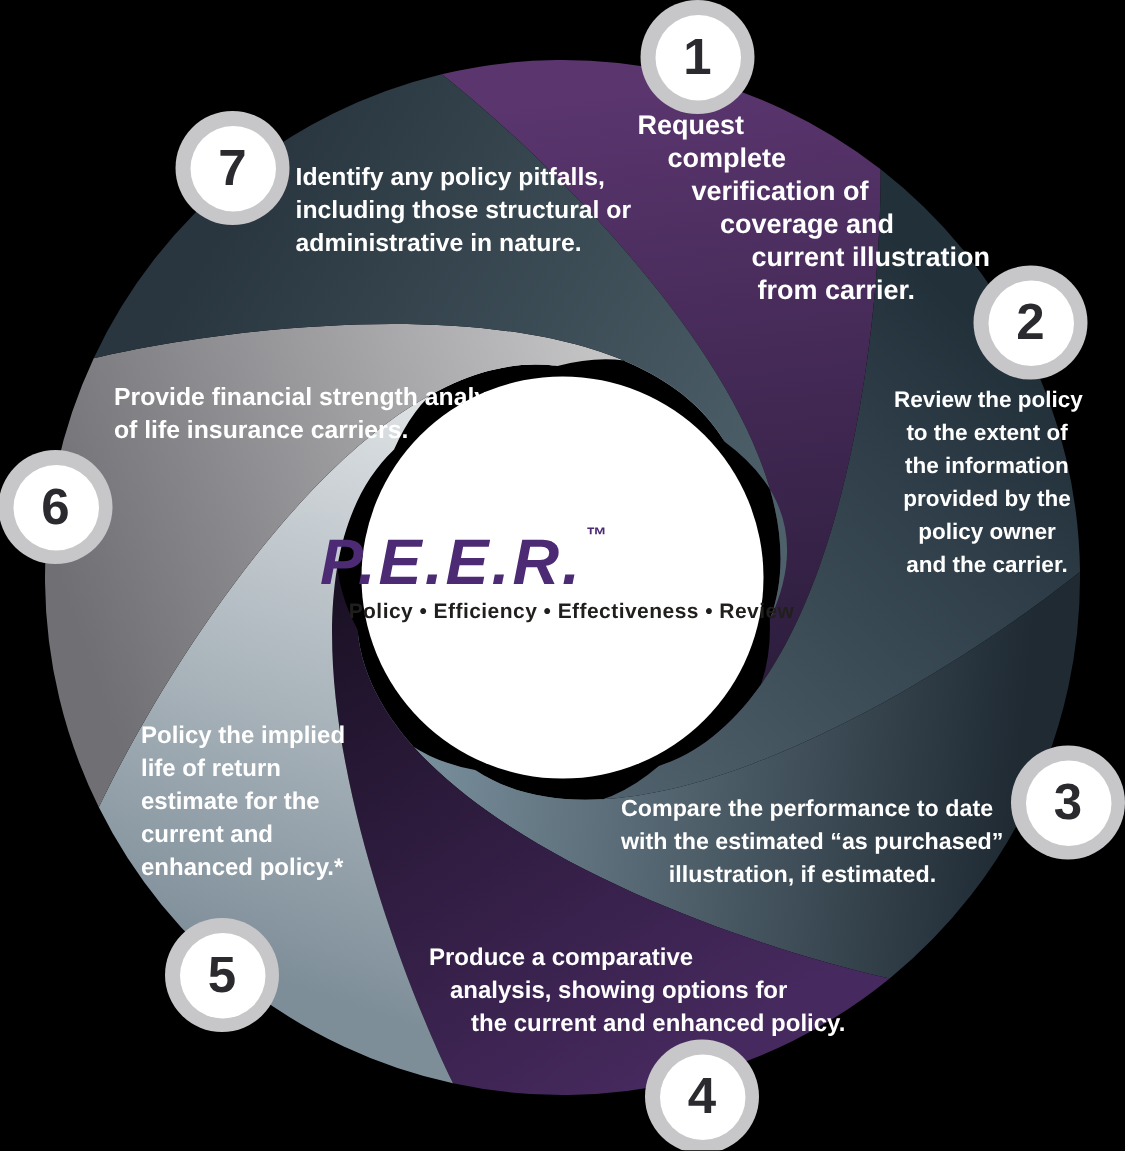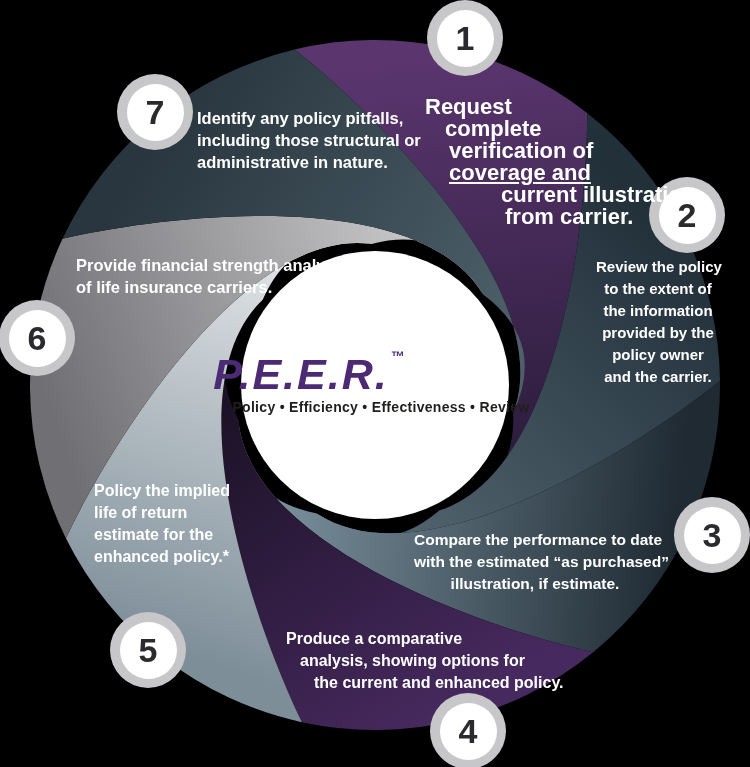--- a/index.html
+++ b/index.html
@@ -26,24 +26,24 @@
   .badge-2{left:649px;top:177px;}
   .badge-3{left:674px;top:497px;}
   .badge-4{left:430px;top:693px;}
   .badge-5{left:110px;top:612px;}
   .badge-6{left:-1px;top:300px;}
   .badge-7{left:117px;top:74px;}
 
   
   .seg{position:absolute;color:#ffffff;font-weight:bold;}
   .seg .line{white-space:nowrap;}
-  .seg-1{left:425px;top:96px;font-size:22px;line-height:22px;}
+  .seg-1{left:425px;top:72px;font-size:18px;line-height:22px;}
   .seg-1 .line:nth-child(2){margin-left:20px;}
-  .seg-1 .line:nth-child(3){margin-left:24px;}
-  .seg-1 .line:nth-child(4){margin-left:24px;text-decoration:underline;}
+  .seg-1 .line:nth-child(3){margin-left:36px;}
+  .seg-1 .line:nth-child(4){margin-left:55px;}
   .seg-1 .line:nth-child(5){margin-left:76px;}
   .seg-1 .line:nth-child(6){margin-left:80px;}
   .seg-2{left:596px;top:256px;width:124px;text-align:center;font-size:15px;line-height:22px;}
   .seg-3{left:414px;top:529px;width:242px;text-align:center;font-size:15.5px;line-height:22px;}
   .seg-4{left:286px;top:628px;font-size:16px;line-height:22px;}
   .seg-4 .line:nth-child(2){margin-left:14px;}
   .seg-4 .line:nth-child(3){margin-left:28px;}
   .seg-5{left:94px;top:480px;font-size:16px;line-height:22px;}
   .seg-6{left:76px;top:254px;font-size:16.5px;line-height:22px;}
   .seg-7{left:197px;top:107px;font-size:16.5px;line-height:22px;}
@@ -133,31 +133,32 @@
       <div class="line">Review the policy</div>
       <div class="line">to the extent of</div>
       <div class="line">the information</div>
       <div class="line">provided by the</div>
       <div class="line">policy owner</div>
       <div class="line">and the carrier.</div>
     </div>
   <div class="seg seg-3">
       <div class="line">Compare the performance to date</div>
       <div class="line">with the estimated “as purchased”</div>
-      <div class="line">illustration, if estimate.</div>
+      <div class="line">illustration, if estimated.</div>
     </div>
   <div class="seg seg-4">
       <div class="line">Produce a comparative</div>
       <div class="line">analysis, showing options for</div>
       <div class="line">the current and enhanced policy.</div>
     </div>
   <div class="seg seg-5">
       <div class="line">Policy the implied</div>
       <div class="line">life of return</div>
       <div class="line">estimate for the</div>
+      <div class="line">current and</div>
       <div class="line">enhanced policy.*</div>
     </div>
   <div class="seg seg-6">
       <div class="line">Provide financial strength analysis</div>
       <div class="line">of life insurance carriers.</div>
     </div>
   <div class="seg seg-7">
       <div class="line">Identify any policy pitfalls,</div>
       <div class="line">including those structural or</div>
       <div class="line">administrative in nature.</div>

